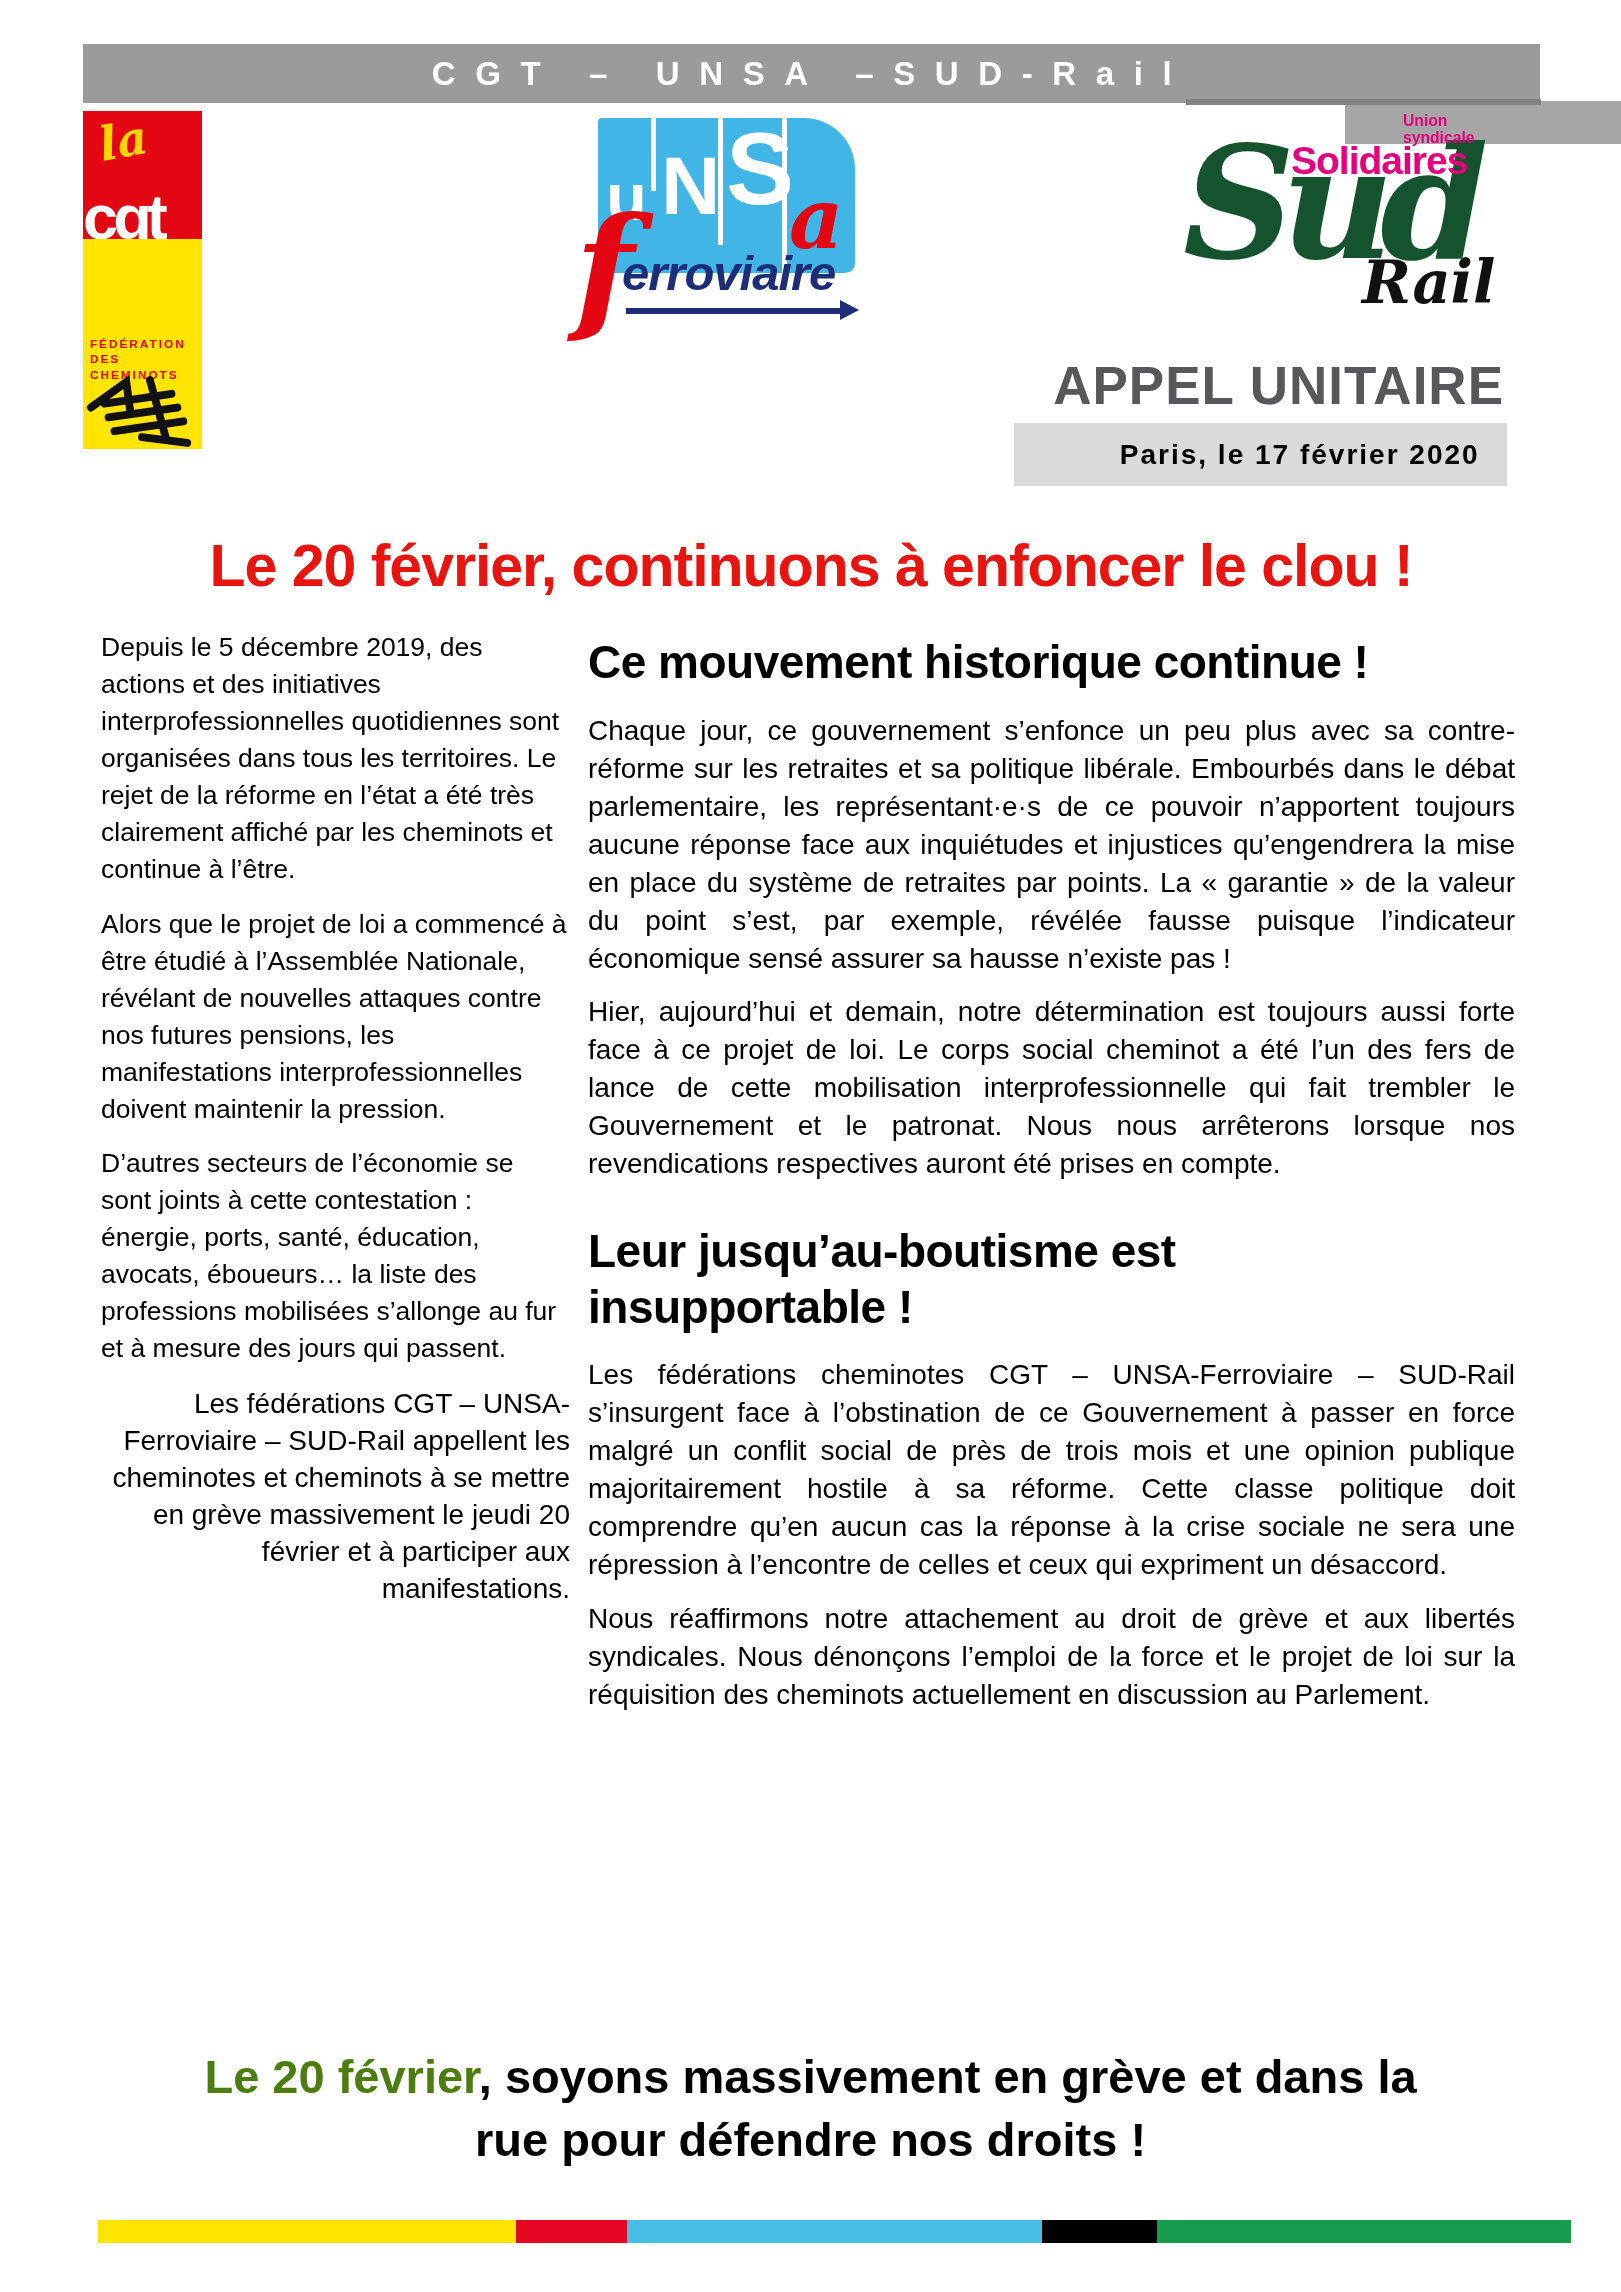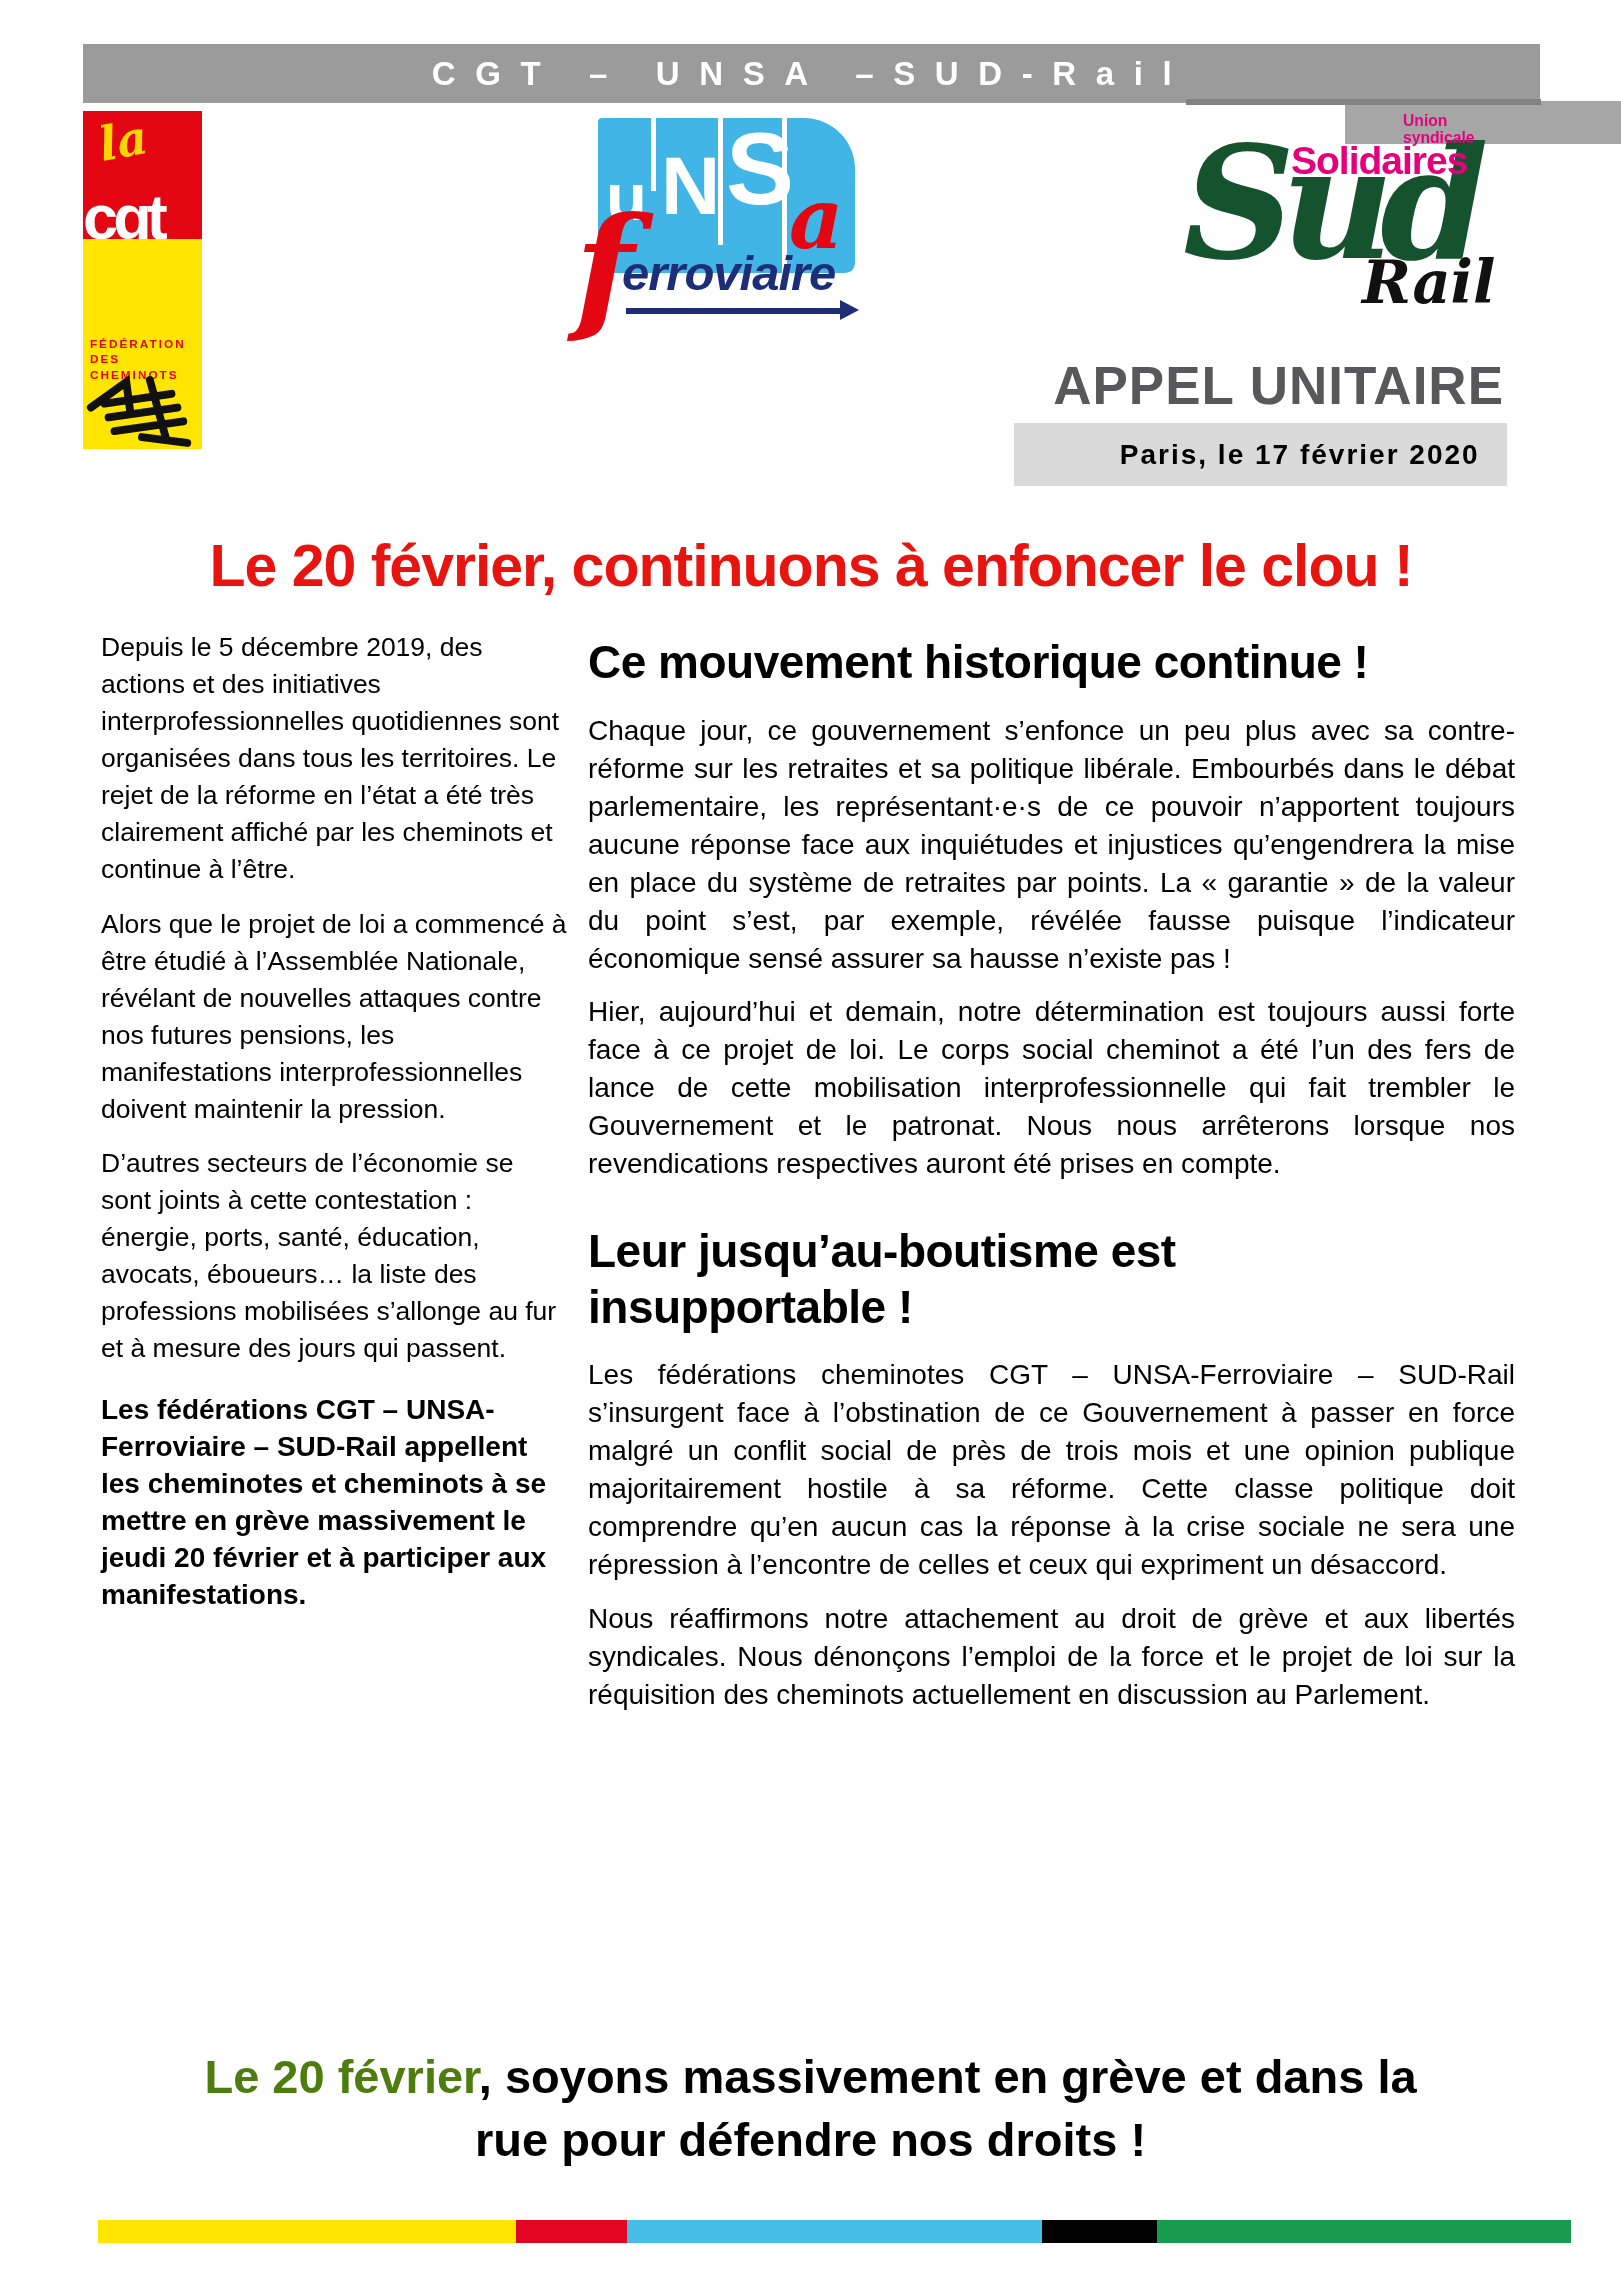--- a/index.html
+++ b/index.html
@@ -61,21 +61,21 @@
          display:flex;align-items:center;justify-content:flex-end;padding-right:27.4px;box-sizing:border-box;padding-left:23px;}
   .datebox span{font-size:28px;font-weight:bold;letter-spacing:2px;}
 
   
   .main-title{position:absolute;left:62px;top:537px;width:1498px;text-align:center;
          font-size:59px;font-weight:bold;color:#e8140f;letter-spacing:-1px;white-space:nowrap;line-height:1;}
 
   
   .left-col{position:absolute;left:101px;top:629px;width:469px;font-size:26.5px;line-height:37px;}
   .left-col p{margin:0 0 17.6px 0;}
-  .left-col p.bold{font-weight:bold;font-size:28px;line-height:37px;margin-top:24px;}
+  .left-col p.bold{font-weight:normal;font-size:28px;line-height:37px;margin-top:18px;text-align:right;}
 
   .right-col{position:absolute;left:588px;top:635px;width:927px;font-size:28px;line-height:38px;
          text-align:justify;}
   .right-col h2{font-size:46px;line-height:1.2;margin:0 0 21.6px 0;text-align:left;letter-spacing:-0.5px;}
   .right-col h2.second{margin-top:41px;max-width:745px;}
   .right-col p{margin:0 0 15.7px 0;}
 
   
   .footer-call{position:absolute;left:193px;top:2045px;width:1235px;text-align:center;
          font-size:47px;font-weight:bold;line-height:63px;color:#000;}

